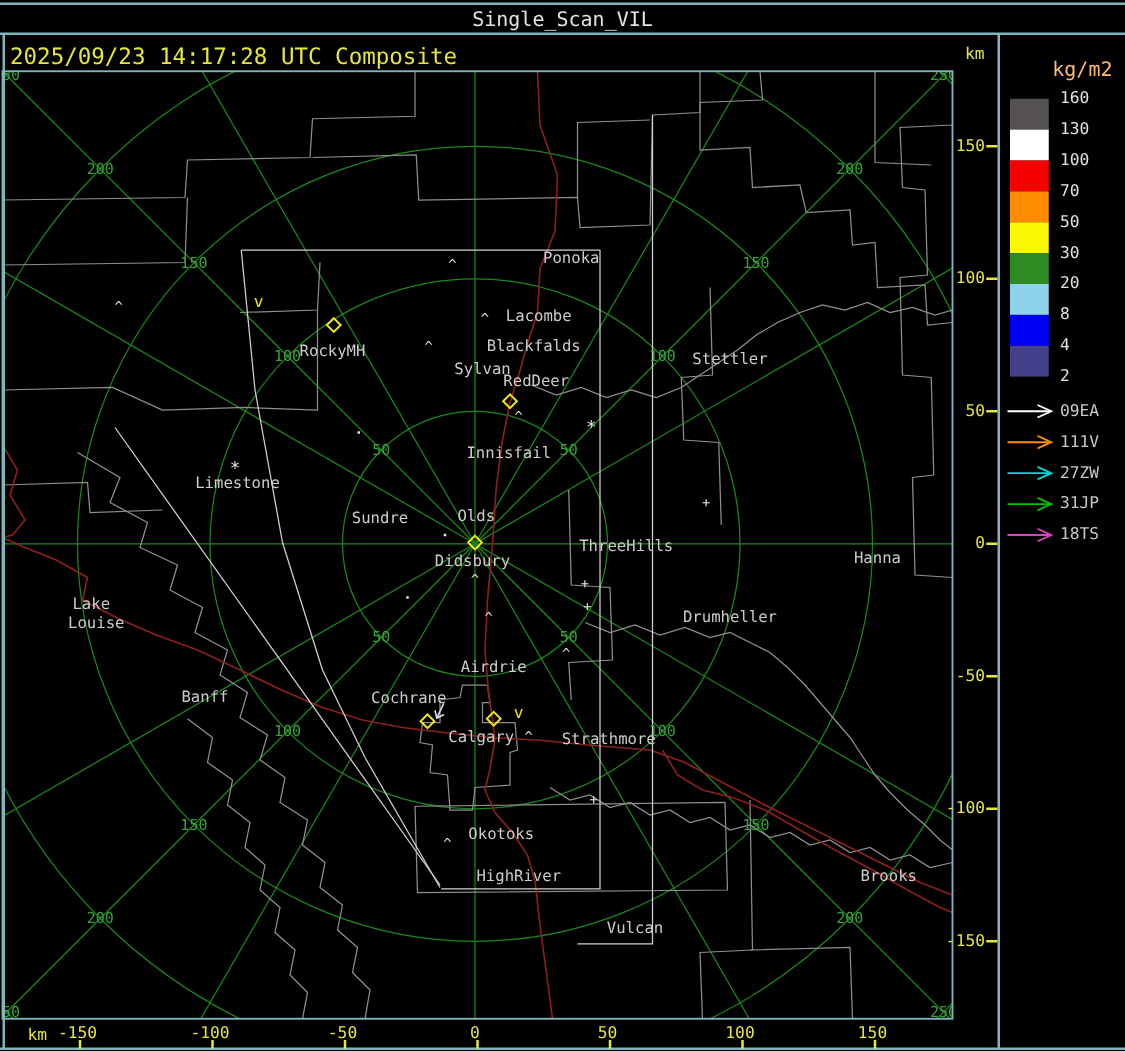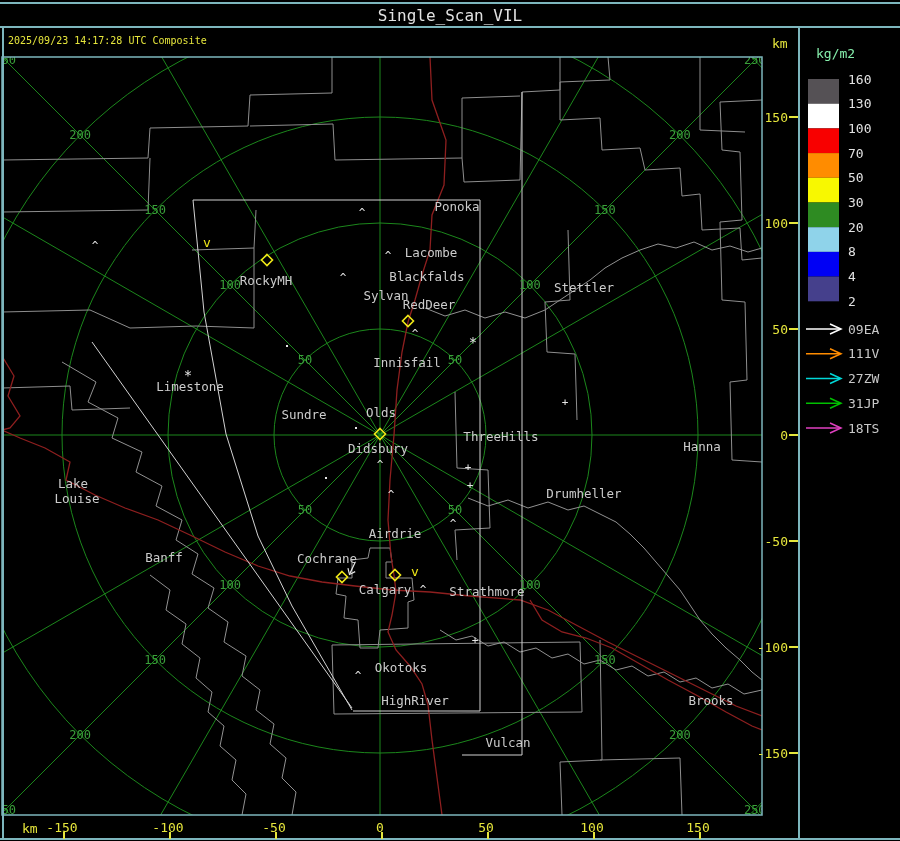--- a/index.html
+++ b/index.html
@@ -1,23 +1,23 @@
 <!DOCTYPE html>
 <html><head>
 <meta charset="utf-8">
 <style>
   html,body{margin:0;padding:0;background:#000;}
   .screen{position:relative;width:900px;height:841px;background:#000;overflow:hidden;
           font-family:"DejaVu Sans Mono",monospace;}
   .ovl{position:absolute;white-space:pre;}
   .title{top:6px;left:0;width:900px;text-align:center;color:#e2e2e2;font-size:16px;}
-  .stamp{top:35px;left:8px;color:#e6e63c;font-size:10px;}
+  .stamp{top:35px;left:8px;color:#e6e63c;font-size:18px;}
   .unit-tr{top:36px;left:772px;color:#e6e63c;font-size:13px;}
   .unit-bl{top:821px;left:22px;color:#e6e63c;font-size:13px;}
-  .legend-unit{top:46px;left:816px;width:74px;text-align:left;color:#86efac;font-size:13px;}
+  .legend-unit{top:46px;left:816px;width:74px;text-align:right;color:#fdba74;font-size:16px;}
   svg text{font-family:"DejaVu Sans Mono",monospace;}
 </style>
 </head>
 <body>
 
 <div class="screen">
   <div class="ovl title">Single_Scan_VIL</div>
   <div class="ovl stamp">2025/09/23 14:17:28 UTC Composite</div>
   <div class="ovl unit-tr">km</div>
   <div class="ovl unit-bl">km</div>

